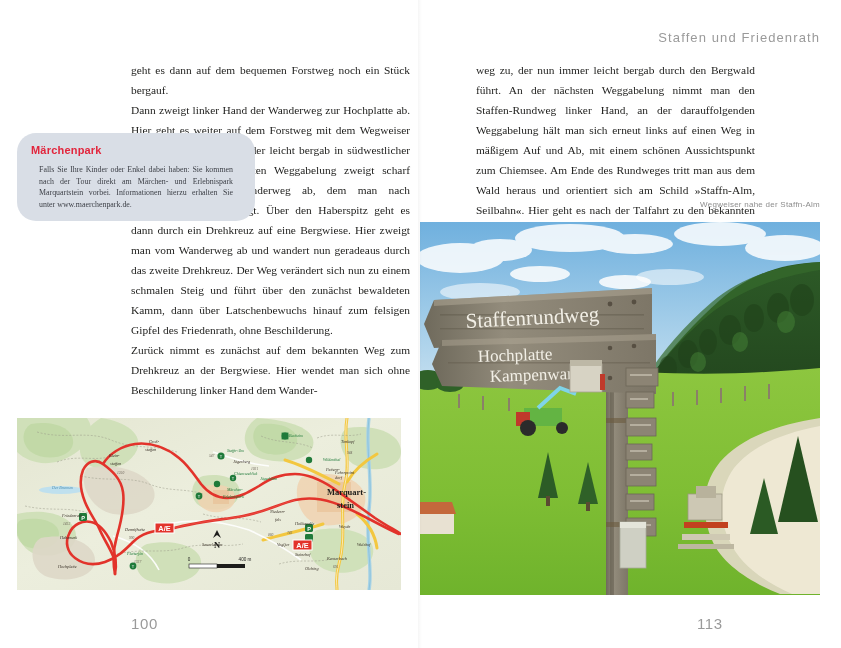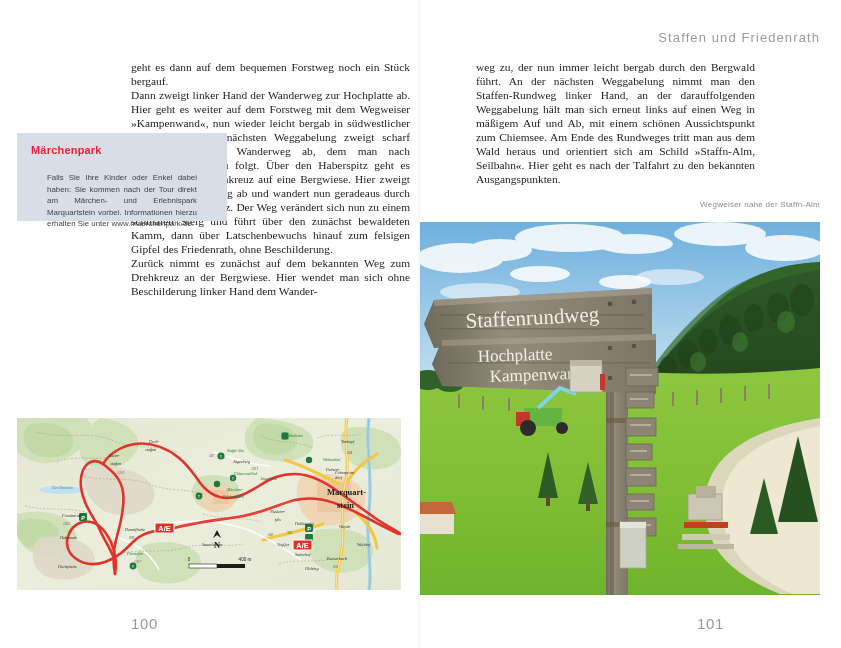--- a/index.html
+++ b/index.html
@@ -16,56 +16,56 @@
   .running-head{
     position:absolute;top:30px;right:21px;
     font-family:"Liberation Sans", sans-serif;
     font-size:13px;letter-spacing:1.1px;
     color:#9a9a9a;font-weight:400;
   }
 
   
   .col{
     position:absolute;
-    font-size:11.4px;line-height:14px;
+    font-size:11.4px;line-height:20px;
     text-align:justify;
     color:#1d1d1b;
     hyphens:manual;
   }
   .col p{margin:0;}
   .col-left{left:131px;top:60px;width:279px;}
   .col-right{left:476px;top:60px;width:279px;}
 
   
   .wrapbox{
     float:left;
     width:122px;height:152px;
     margin:0 0 0 -131px;
     shape-outside:inset(0);
   }
 
   
   .infobox{
     position:absolute;
-    left:17px;top:133px;width:210px;height:88px;
+    left:17px;top:133px;width:238px;height:88px;
     background:#d9dee6;
-    border-radius:0;
+    border-radius:19px;
     box-sizing:border-box;
     padding:11px 14px 0 14px;
   }
   .infobox h3{
     margin:0 0 5px 0;
     font-family:"Liberation Sans", sans-serif;
     font-size:11px;font-weight:bold;
     color:#e2253c;
     letter-spacing:0.2px;
   }
   .infobox p{
-    margin:16px;
-    font-family:Liberation Sans, sans-serif;
+    margin:8px;
+    font-family:Liberation Serif, serif;
     font-size:7.9px;line-height:11.6px;
     color:#3c3f46;
     text-align:justify;
   }
 
   
   .photo{
     position:absolute;
     left:420px;top:222px;width:400px;height:373px;
     overflow:hidden;
@@ -511,16 +511,16 @@
       <g>
         <rect x="172" y="146" width="56" height="4" fill="#1d1d1b"></rect>
         <rect x="172" y="146" width="28" height="4" fill="#ffffff" stroke="#1d1d1b" stroke-width="0.6"></rect>
         <text x="172" y="143" font-family="'Liberation Sans',sans-serif" font-size="4.6" fill="#1d1d1b" text-anchor="middle" id="scale-zero">0</text>
         <text x="228" y="143" font-family="'Liberation Sans',sans-serif" font-size="4.6" fill="#1d1d1b" text-anchor="middle" id="scale-label">400 m</text>
       </g>
     </svg>
   </div>
 
   <div class="folio folio-left">100</div>
-  <div class="folio folio-right">101</div>
+  <div class="folio folio-right">113</div>
 
   <div class="gutter"></div>
 </div>
 
 </body></html>

